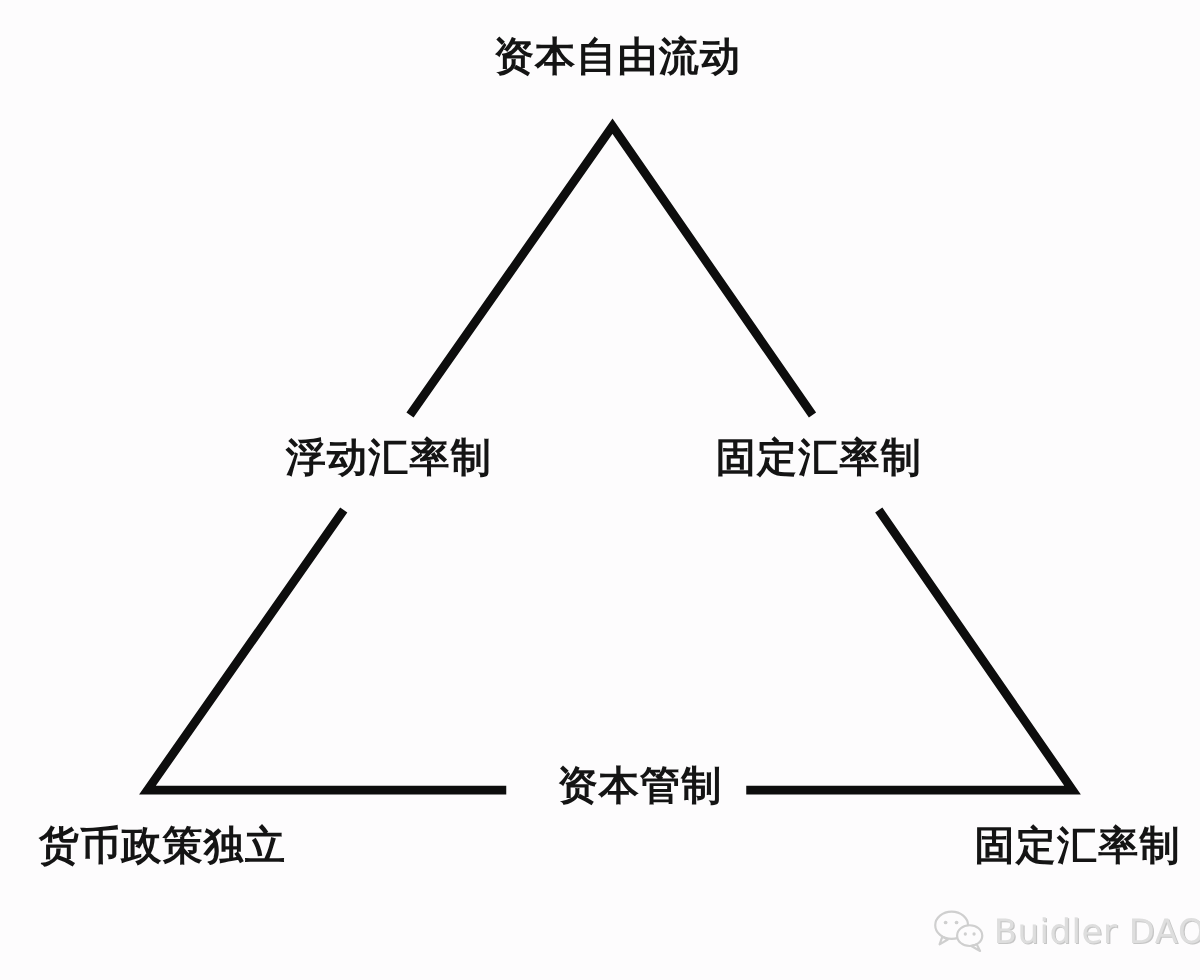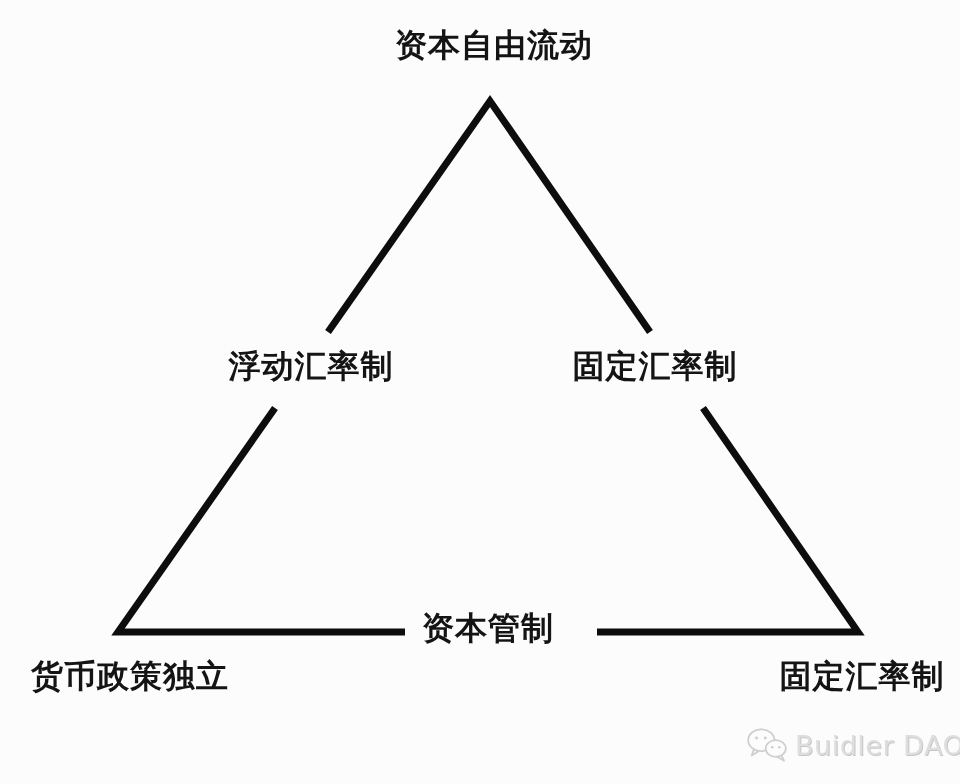--- a/index.html
+++ b/index.html
@@ -67,21 +67,21 @@
     <polyline class="edge" points="275,408 118,632 405,632"></polyline>
     <polyline class="edge" points="703,408 858,632 597,632"></polyline>
   </svg>
 
   <div class="lbl" style="left:494px; top:45px;text-align:right;">资本自由流动</div>
 
   <div class="lbl" style="left:311px; top:366px;">浮动汇率制</div>
 
   <div class="lbl" style="left:655px; top:366px;">固定汇率制</div>
 
-  <div class="lbl" style="left:488px; top:628px;">资本管制</div>
+  <div class="lbl" style="left:512px; top:628px;">资本管制</div>
 
   <div class="lbl" style="left:130px; top:676px;">货币政策独立</div>
 
   <div class="lbl" style="left:862px; top:676px;">固定汇率制</div>
 
   <div class="watermark">
     <svg class="wm-icon" width="42" height="38" viewBox="0 0 48 42" aria-hidden="true">
 
       <ellipse cx="17.5" cy="15.5" rx="15" ry="12.5" fill="#fdfcfd" stroke="#cfcfcf" stroke-width="2"></ellipse>
       <path d="M9 26 L6.5 33 L14 28.5 Z" fill="#fdfcfd" stroke="#cfcfcf" stroke-width="2" stroke-linejoin="round"></path>

